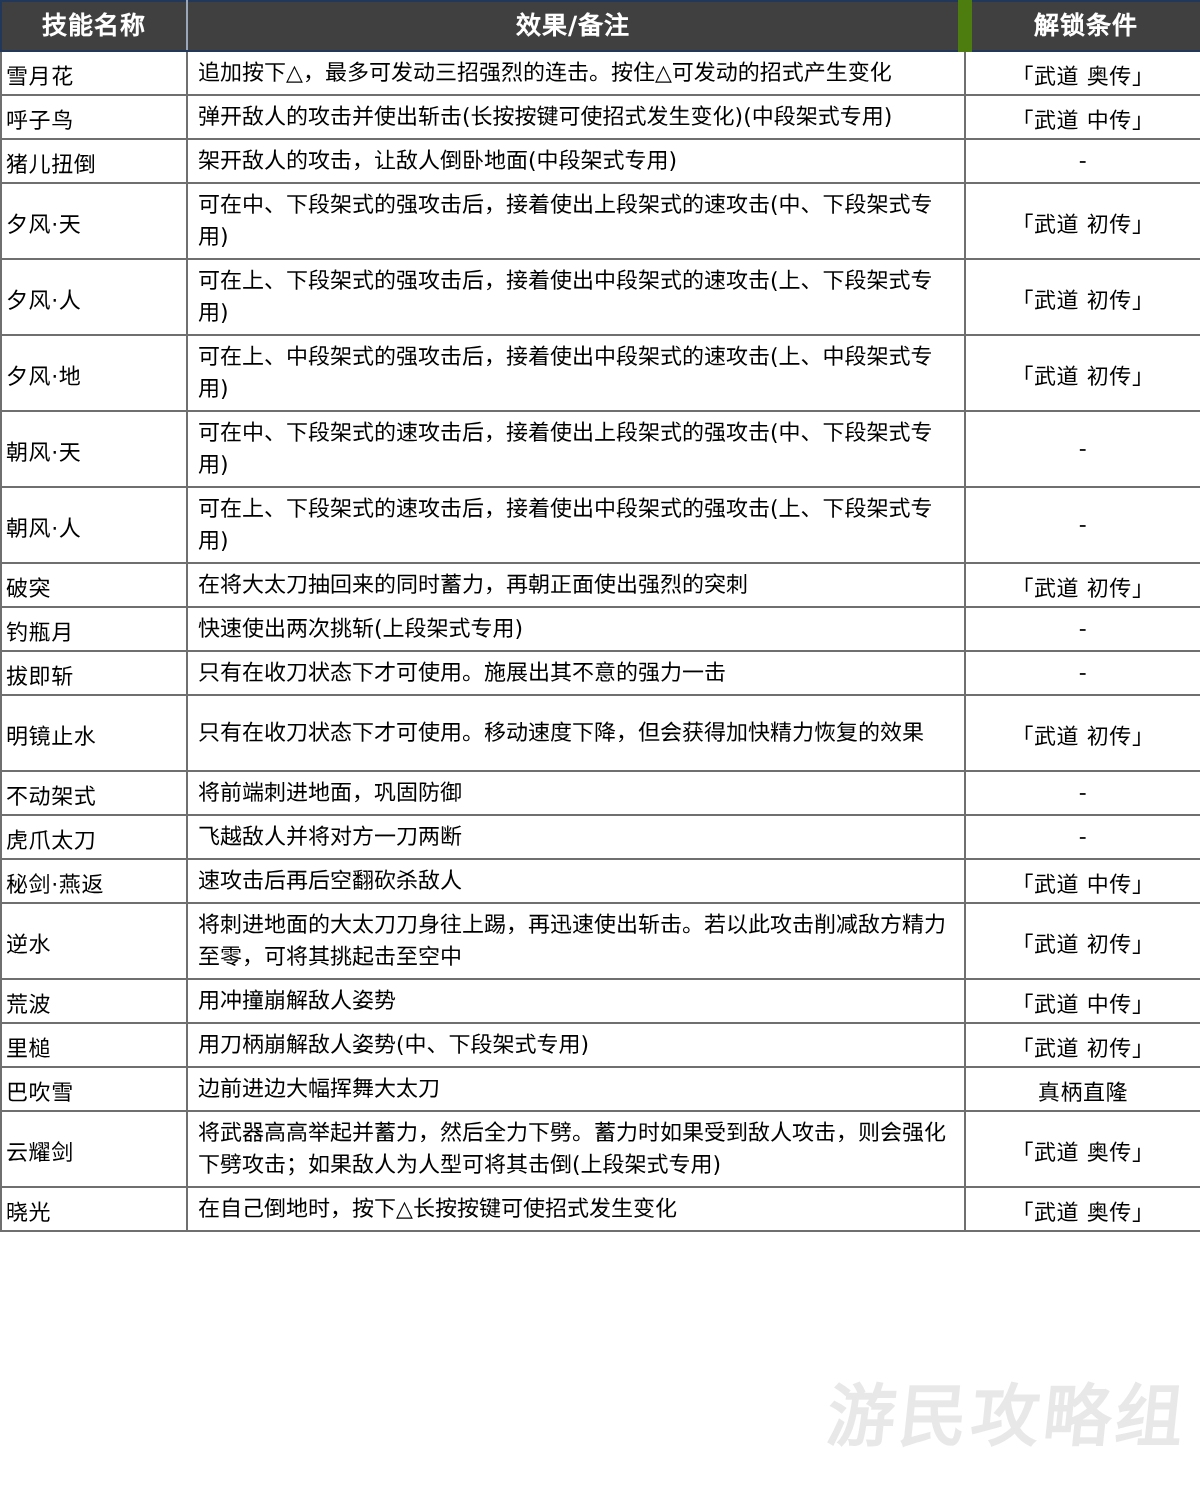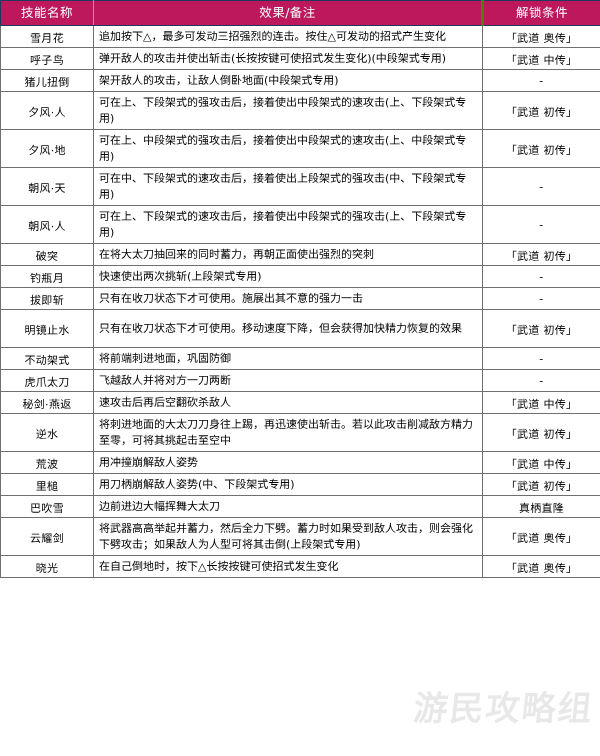--- a/index.html
+++ b/index.html
@@ -29,47 +29,47 @@
     table-layout: fixed;
     position: relative;
     z-index: 2;
   }
 
   table.skill-table col.c-name   { width: 93px; }
   table.skill-table col.c-effect { width: 389px; }
   table.skill-table col.c-unlock { width: 118px; }
 
   thead th {
-    background: #be185d;
+    background: #404040;
     color: #ffffff;
     font-size: 12.5px;
-    font-weight: normal;
+    font-weight: bold;
     letter-spacing: 0.5px;
     height: 24px;
     line-height: 24px;
     padding: 0 4px;
     text-align: center;
     border: 1px solid #21385b;
     box-sizing: border-box;
     white-space: nowrap;
   }
   thead th.th-name   { border-right: 1px solid #9aa7bb; }
-  thead th.th-effect { border-right: 3px solid #4d7c0f; }
+  thead th.th-effect { border-right: 7px solid #4d7c0f; }
 
   tbody td {
     border: 1px solid #6f6f6f;
     box-sizing: border-box;
     font-size: 11px;
     color: #000000;
     background: #ffffff;
     vertical-align: middle;
   }
 
   td.cell-name {
-    text-align: center;
+    text-align: left;
     padding: 2px 2px;
     white-space: nowrap;
     letter-spacing: 0.3px;
   }
 
   td.cell-effect {
     text-align: left;
     padding: 2px 3px 2px 5px;
     line-height: 16px;
     letter-spacing: 0px;
@@ -133,20 +133,25 @@
           <td class="cell-name">呼子鸟</td>
           <td class="cell-effect">弹开敌人的攻击并使出斩击(长按按键可使招式发生变化)(中段架式专用)</td>
           <td class="cell-unlock">「武道 中传」</td>
         </tr>
         <tr class="row-1line">
           <td class="cell-name">猪儿扭倒</td>
           <td class="cell-effect">架开敌人的攻击，让敌人倒卧地面(中段架式专用)</td>
           <td class="cell-unlock">-</td>
         </tr>
         <tr class="row-2line">
+          <td class="cell-name">夕风·天</td>
+          <td class="cell-effect">可在中、下段架式的强攻击后，接着使出上段架式的速攻击(中、下段架式专用)</td>
+          <td class="cell-unlock">「武道 初传」</td>
+        </tr>
+        <tr class="row-2line">
           <td class="cell-name">夕风·人</td>
           <td class="cell-effect">可在上、下段架式的强攻击后，接着使出中段架式的速攻击(上、下段架式专用)</td>
           <td class="cell-unlock">「武道 初传」</td>
         </tr>
         <tr class="row-2line">
           <td class="cell-name">夕风·地</td>
           <td class="cell-effect">可在上、中段架式的强攻击后，接着使出中段架式的速攻击(上、中段架式专用)</td>
           <td class="cell-unlock">「武道 初传」</td>
         </tr>
         <tr class="row-2line">

